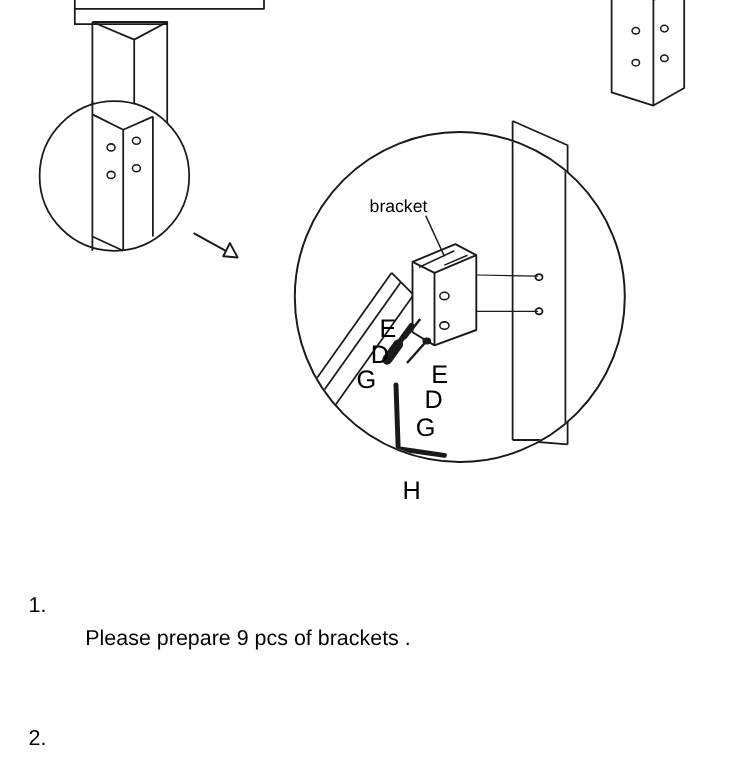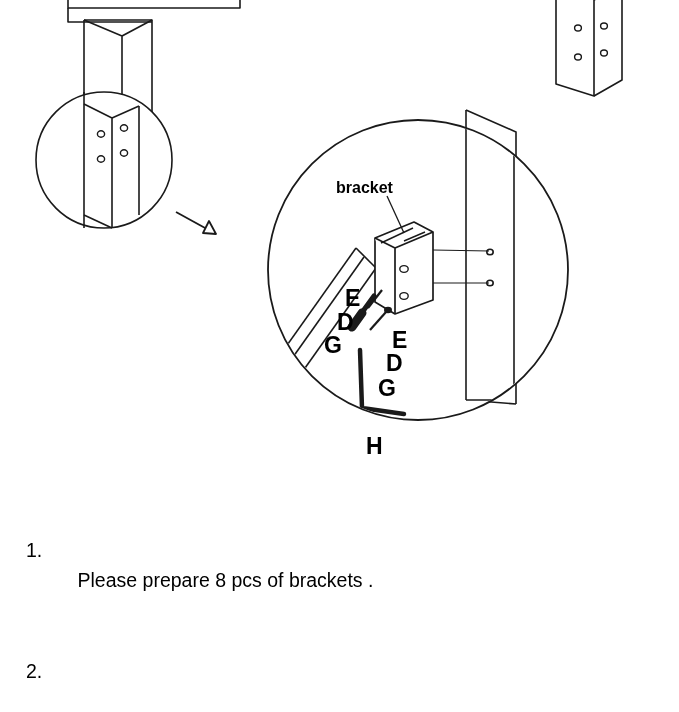--- a/index.html
+++ b/index.html
@@ -14,21 +14,20 @@
     font-family: "Liberation Sans", sans-serif;
     color: #000000;
     overflow: hidden;
   }
   #diagram-area {
     position: absolute;
     left: 0;
     top: 0;
     width: 679px;
     height: 500px;
-    font-weight: bold;
   }
   #diagram-svg {
     display: block;
   }
   .svg-label {
     font-family: "Liberation Sans", sans-serif;
     fill: #000000;
   }
   #text-area {
     position: absolute;
@@ -198,21 +197,21 @@
     <text class="svg-label" x="378" y="396" font-size="23">G</text>
 
     <text class="svg-label" x="366" y="454" font-size="23">H</text>
   </svg>
 </div>
 
 <div id="text-area">
   <ol class="steps">
     <li>
       <span class="num">1.</span>
-      <span class="txt">Please prepare 8 pcs of brackets .</span>
+      <span class="txt">Please prepare 9 pcs of brackets .</span>
     </li>
     <li>
       <span class="num">2.</span>
       
     </li>
 
   </ol>
 
 </div>
 

